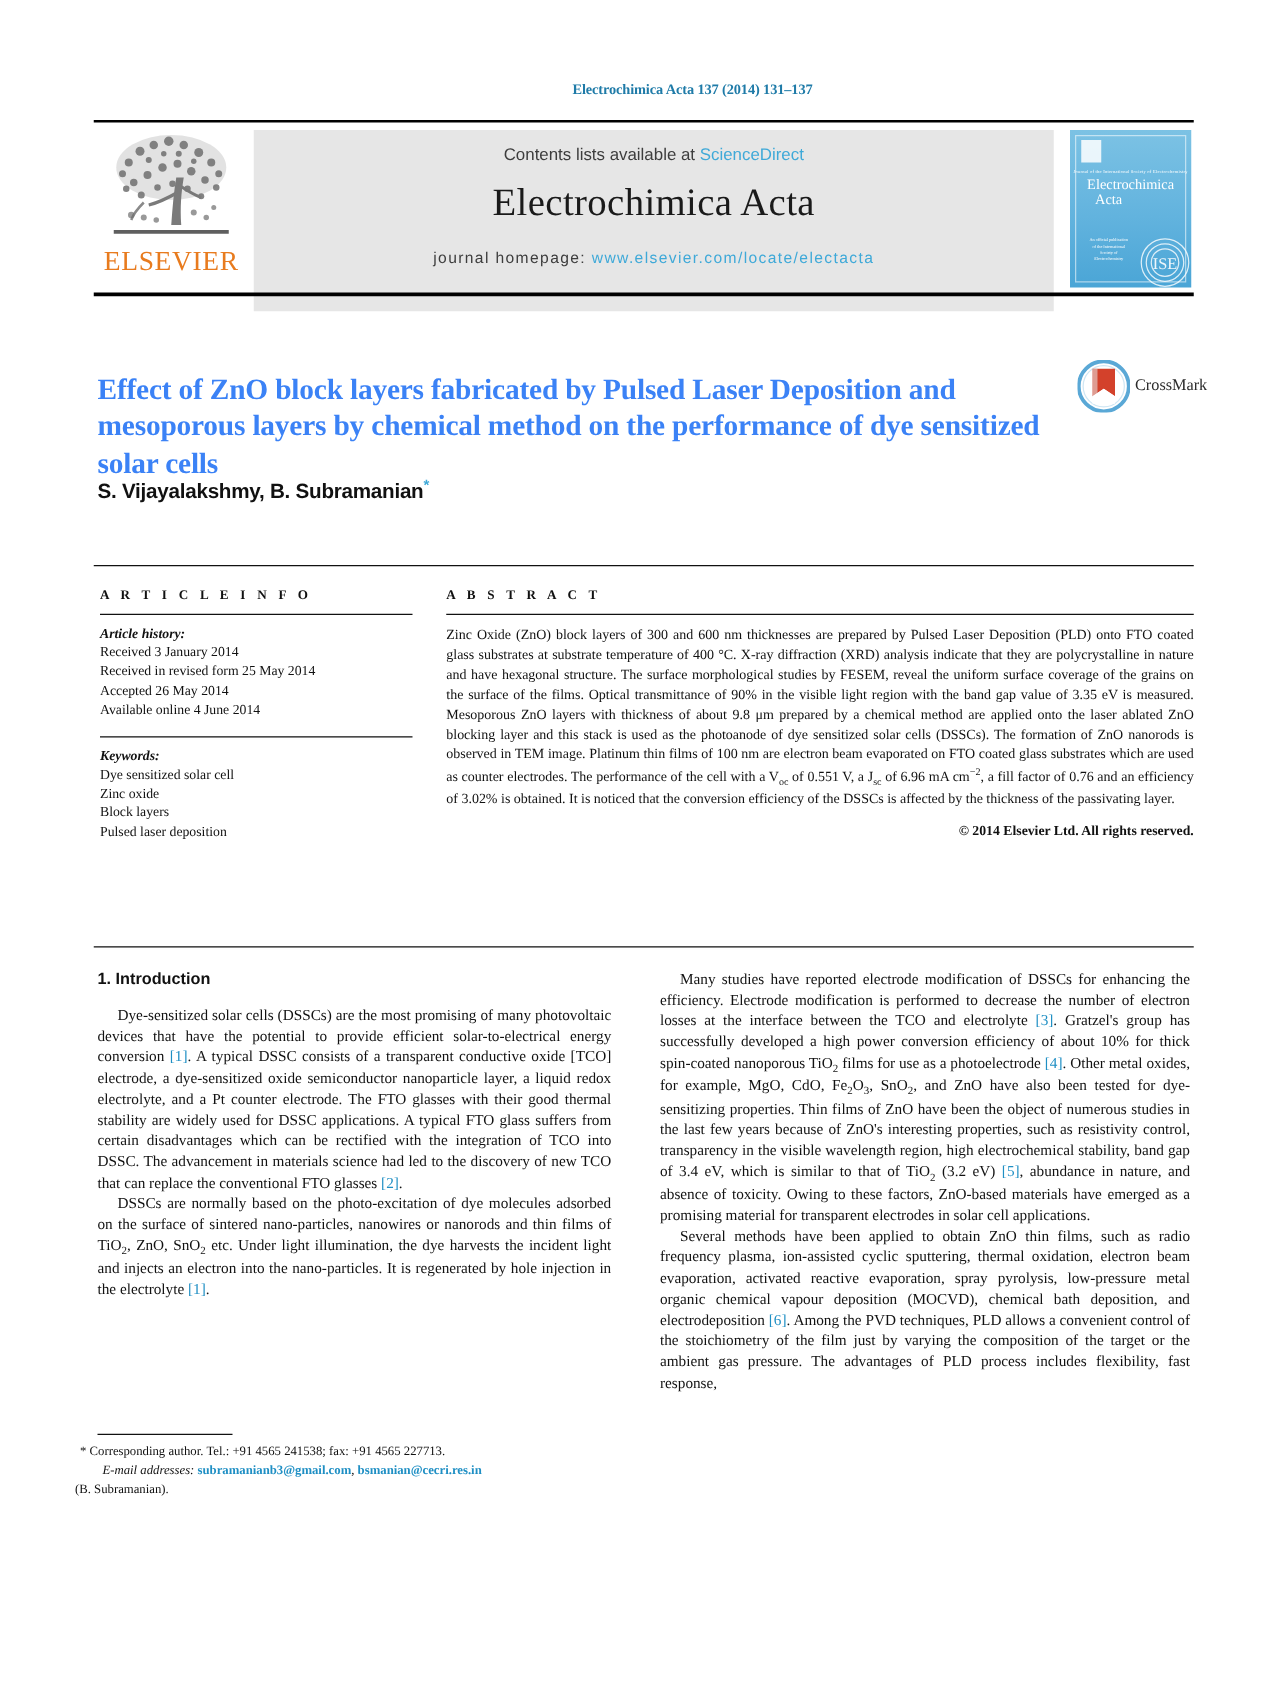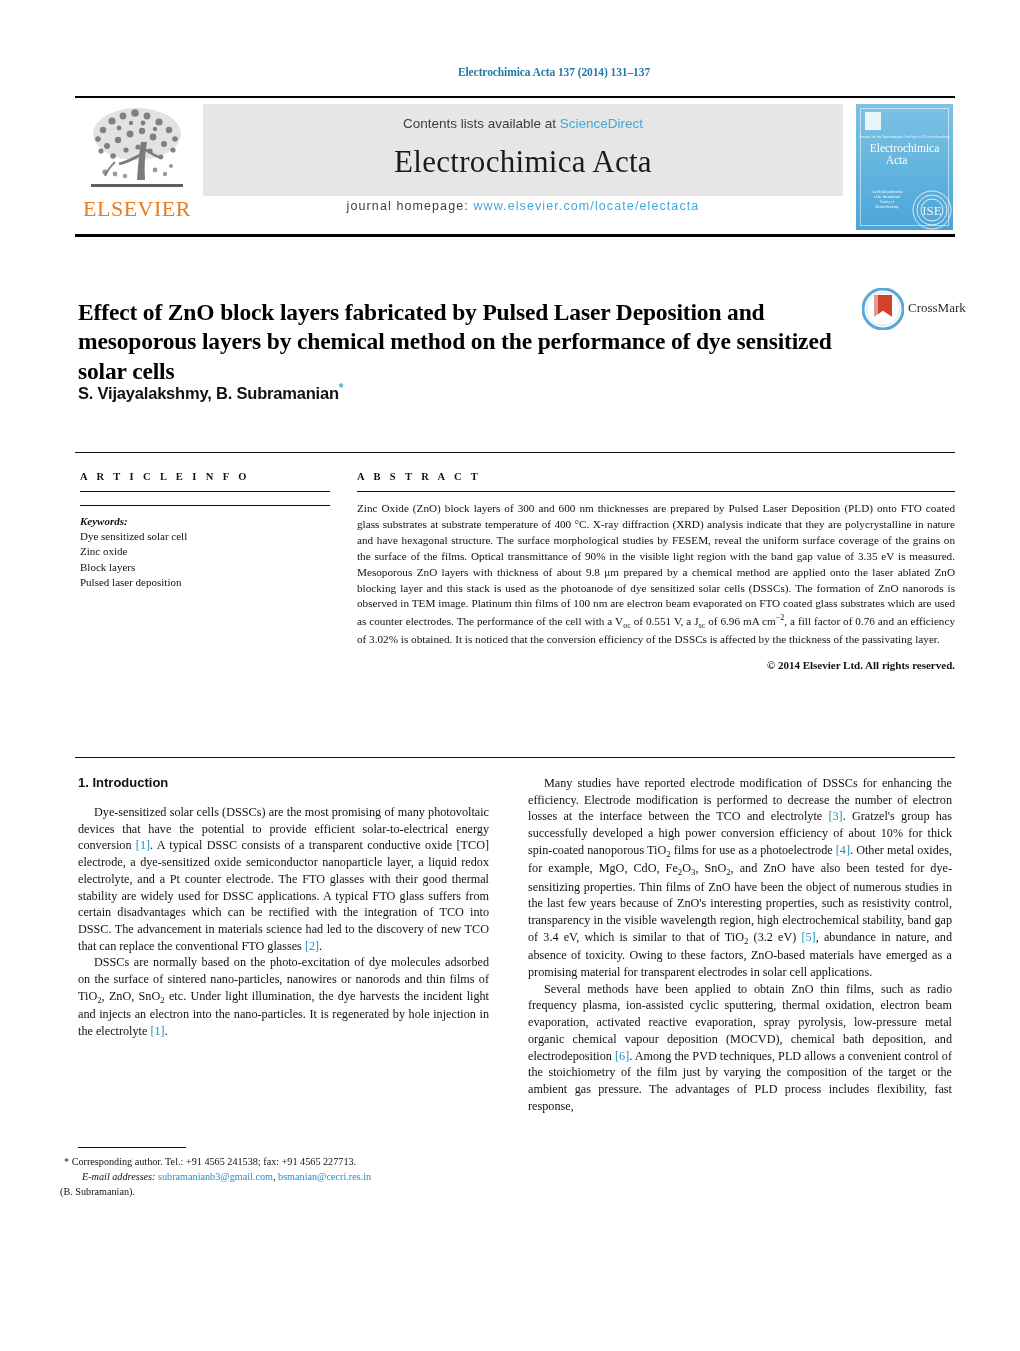--- a/index.html
+++ b/index.html
@@ -84,21 +84,21 @@
     font-family: "Liberation Serif", serif;
     font-size: 22px;
     letter-spacing: 0.5px;
     color: #e87b1e;
   }
   .grey-panel {
     position: absolute;
     top: 8px;
     left: 128px;
     width: 640px;
-    height: 92px;
+    height: 145px;
     background: #e6e6e6;
   }
   .contents-line {
     position: absolute;
     top: 12px;
     left: 0;
     width: 640px;
     text-align: center;
     font-family: "Liberation Sans", sans-serif;
     font-size: 13.5px;
@@ -172,22 +172,23 @@
     left: 0;
     width: 97px;
     text-align: center;
     font-family: "Liberation Serif", serif;
     font-size: 11.5px;
     color: #ffffff;
     line-height: 1.08;
   }
   .cover-title .l2 {
     display: block;
-    text-align: center;
+    text-align: left;
     padding-right: 16px;
+    padding-left: 20px;
   }
   .cover-smallblock {
     position: absolute;
     top: 86px;
     left: 14px;
     width: 34px;
     text-align: center;
     font-family: "Liberation Serif", serif;
     font-size: 3.4px;
     color: #ffffff;
@@ -201,21 +202,21 @@
     height: 44px;
   }
   .article-title {
     position: absolute;
     top: 282px;
     left: 78px;
     width: 760px;
     font-family: "Liberation Serif", serif;
     font-size: 23.5px;
     line-height: 1.26;
-    color: #000000;
+    color: #3b82f6;
     letter-spacing: -0.15px;
   }
   .crossmark {
     position: absolute;
     top: 288px;
     left: 862px;
     width: 95px;
     height: 42px;
   }
   .crossmark-badge {
@@ -393,20 +394,21 @@
     font-size: 10.2px;
     line-height: 1.45;
     color: #111;
   }
   .footnote .indent1 { padding-left: 10px; text-indent: -6px; }
   .footnote .indent2 { padding-left: 22px; }
   .footnote .emailital { font-style: italic; }
   .footnote a, .link {
     color: #1f8fc4;
     text-decoration: none;
+    font-weight: bold;
   }
   .doi-block {
     position: absolute;
     top: 1226px;
     left: 78px;
     width: 430px;
     font-family: "Liberation Serif", serif;
     font-size: 10.6px;
     line-height: 1.5;
     color: #111;
@@ -520,20 +522,27 @@
 
   <div class="authors">
     <span>S. Vijayalakshmy, B. Subramanian</span><span class="star">*</span>
   </div>
 
   <div class="info-rule-top"></div>
 
   <div class="info-col">
     <div class="sec-head">A R T I C L E   I N F O</div>
     <div class="thin-rule"></div>
+    <div class="info-block">
+      <div class="ital">Article history:</div>
+      <div>Received 3 January 2014</div>
+      <div>Received in revised form 25 May 2014</div>
+      <div>Accepted 26 May 2014</div>
+      <div>Available online 4 June 2014</div>
+    </div>
     <div class="info-rule-mid"></div>
     <div class="info-block">
       <div class="ital">Keywords:</div>
       <div>Dye sensitized solar cell</div>
       <div>Zinc oxide</div>
       <div>Block layers</div>
       <div>Pulsed laser deposition</div>
     </div>
   </div>
 

